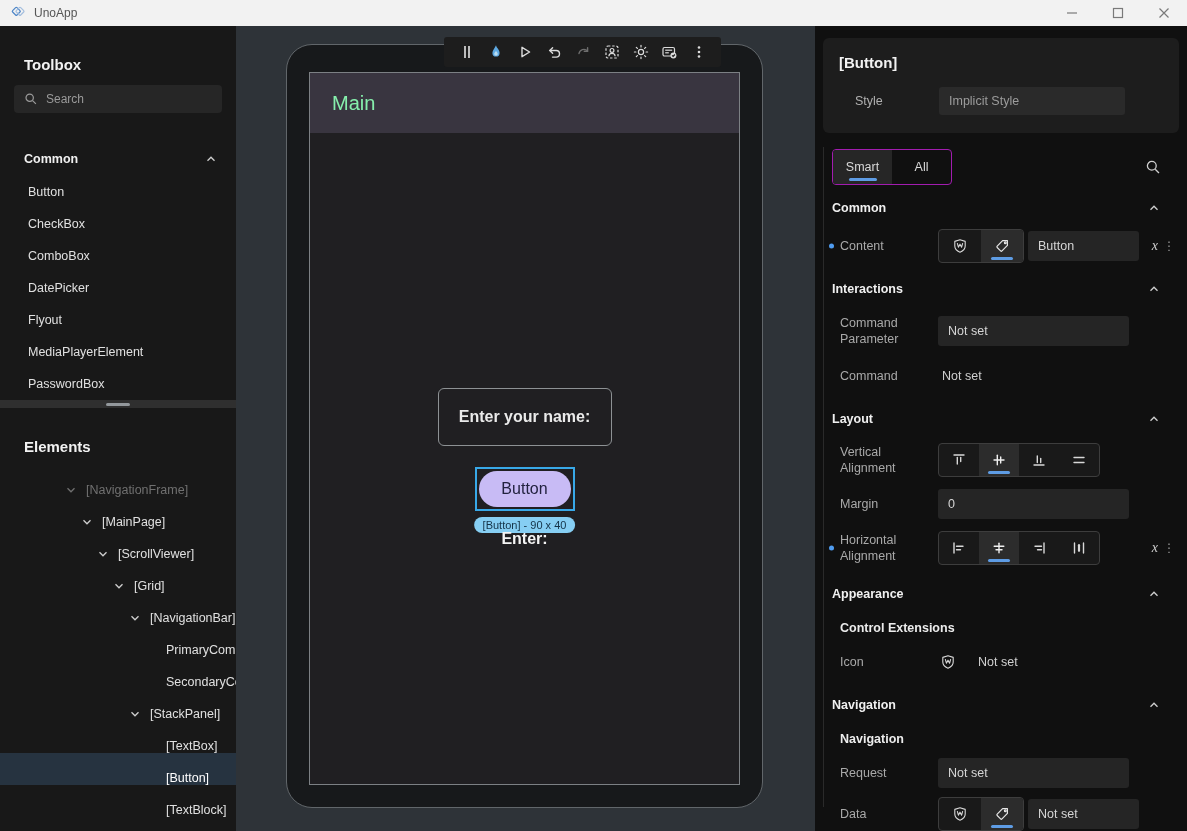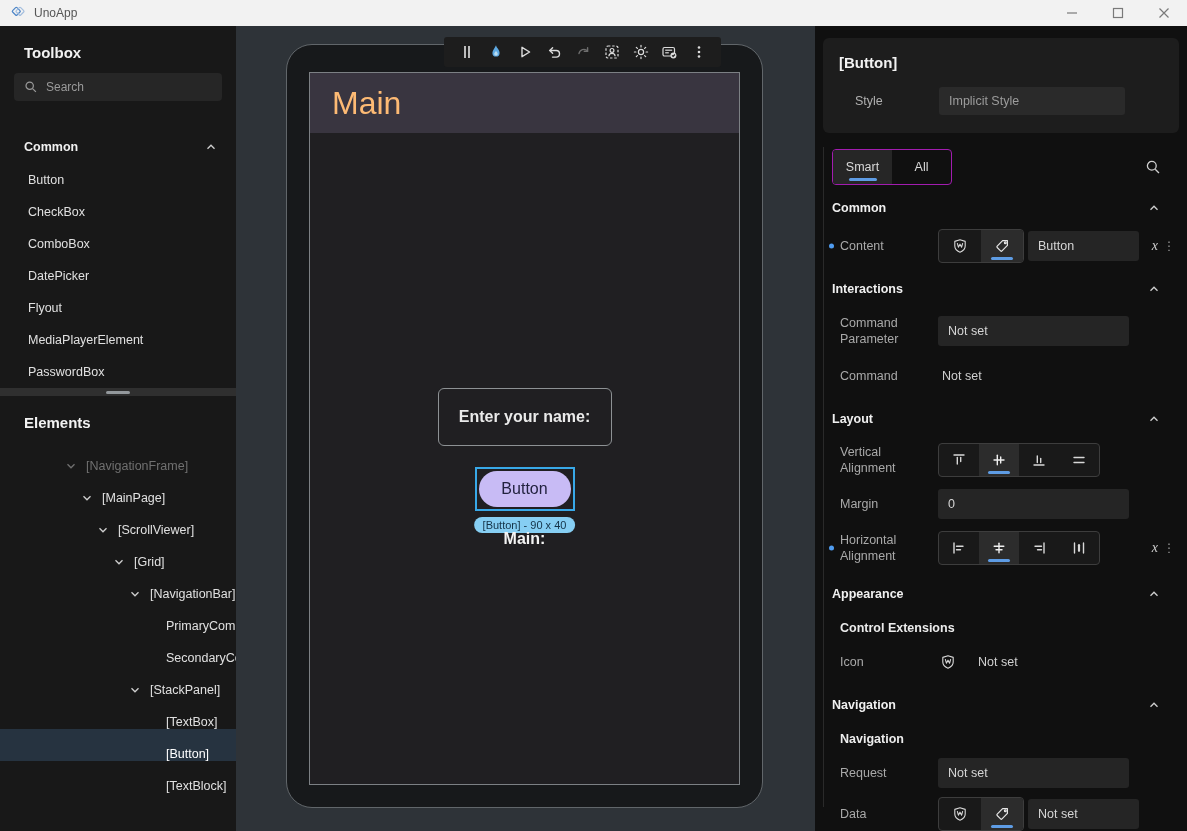--- a/index.html
+++ b/index.html
@@ -11,21 +11,21 @@
   .titlebar .logo { margin:0 8px 0 10px; display:flex; }
   .titlebar .appname { font-size:12px; color:#555; }
   .win-controls { margin-left:auto; display:flex; height:100%; }
   .win-btn { width:46px; height:100%; display:flex; align-items:center; justify-content:center; }
 
   
   .main { display:flex; height:805px; }
 
   
   .left { width:236px; background:#181818; display:flex; flex-direction:column; color:#dcdcdc; }
-  .panel-title { font-size:15px; font-weight:bold; color:#f2f2f2; padding:18px 0 10px 24px; }
+  .panel-title { font-size:15px; font-weight:bold; color:#f2f2f2; padding:18px 0 10px 24px;margin-top:12px; }
   .searchbox { margin:2px 14px 29px 14px; height:28px; background:#262626; border-radius:4px;
     display:flex; align-items:center; padding:0 10px; gap:8px; }
   .searchbox input { background:transparent; border:none; outline:none; color:#cfcfcf;
     font-size:12px; width:100%; font-family:"Liberation Sans",sans-serif; }
   .searchbox input::placeholder { color:#9a9a9a; }
   .sect-row { display:flex; align-items:center; justify-content:space-between;
     padding:0 18px 0 24px; height:34px; }
   .sect-row .lbl { font-size:12.5px; font-weight:bold; color:#f0f0f0; }
   .tool-item { height:32px; display:flex; align-items:center; padding-left:28px;
     font-size:12.5px; color:#e0e0e0; }
@@ -39,21 +39,21 @@
   .tree-row.selected { background:#263340; color:#ffffff; }
   .tree-row span.t { white-space:nowrap; overflow:hidden; }
 
   
   .canvas { flex:1; background:#2e3338; position:relative; overflow:hidden; }
   .device { position:absolute; left:50px; top:18px; width:477px; height:764px;
     background:#17191b; border:1.5px solid #61666a; border-radius:26px; }
   .screen { position:absolute; left:22px; right:22px; top:27px; bottom:22px;
     border:1px solid #7c8084; background:#201f22; display:flex; flex-direction:column; }
   .screen-header { height:60px; background:#393540; display:flex; align-items:center; padding-left:22px; }
-  .screen-header .pg { font-size:32px; color:#fdba74; }
+  .screen-header .pg { font-size:20px; color:#86efac; }
   .screen-body { flex:1; position:relative; }
   .tb { position:absolute; left:50%; transform:translateX(-50%); top:255px; width:174px; height:58px;
     border:1px solid #8d9194; border-radius:6px; display:flex; align-items:center; justify-content:center;
     color:#eaeaea; font-size:16px; font-weight:600; }
   .btn-sel { position:absolute; left:50%; transform:translateX(-50%); top:334px; width:100px; height:44px;
     border:2px solid #38a8e8; display:flex; align-items:center; justify-content:center; }
   .btn-pill { width:92px; height:36px; background:#c8bbf5; border-radius:18px;
     display:flex; align-items:center; justify-content:center; color:#22223f; font-size:16px; }
   .sel-badge { position:absolute; left:50%; transform:translateX(-50%); top:384px;
     background:#86cef3; color:#143247; font-size:11px; padding:2px 9px; border-radius:8px; white-space:nowrap; }
@@ -270,21 +270,21 @@
         <div class="screen-body">
           <div class="tb">
             <span>Enter your name:</span>
           </div>
           <div class="btn-sel">
             <div class="btn-pill">
               <span>Button</span>
             </div>
           </div>
           <div class="sel-badge">[Button] - 90 x 40</div>
-          <div class="name-lbl">Main:</div>
+          <div class="name-lbl">Enter:</div>
         </div>
       </div>
     </div>
 
     <div class="toolbar">
       <div class="tbtn">
         <svg width="14" height="16" viewBox="0 0 14 16" stroke="#e4e4e4" stroke-width="1.6">
             <line x1="5" y1="2" x2="5" y2="14"></line>
             <line x1="9" y1="2" x2="9" y2="14"></line>
           </svg>

